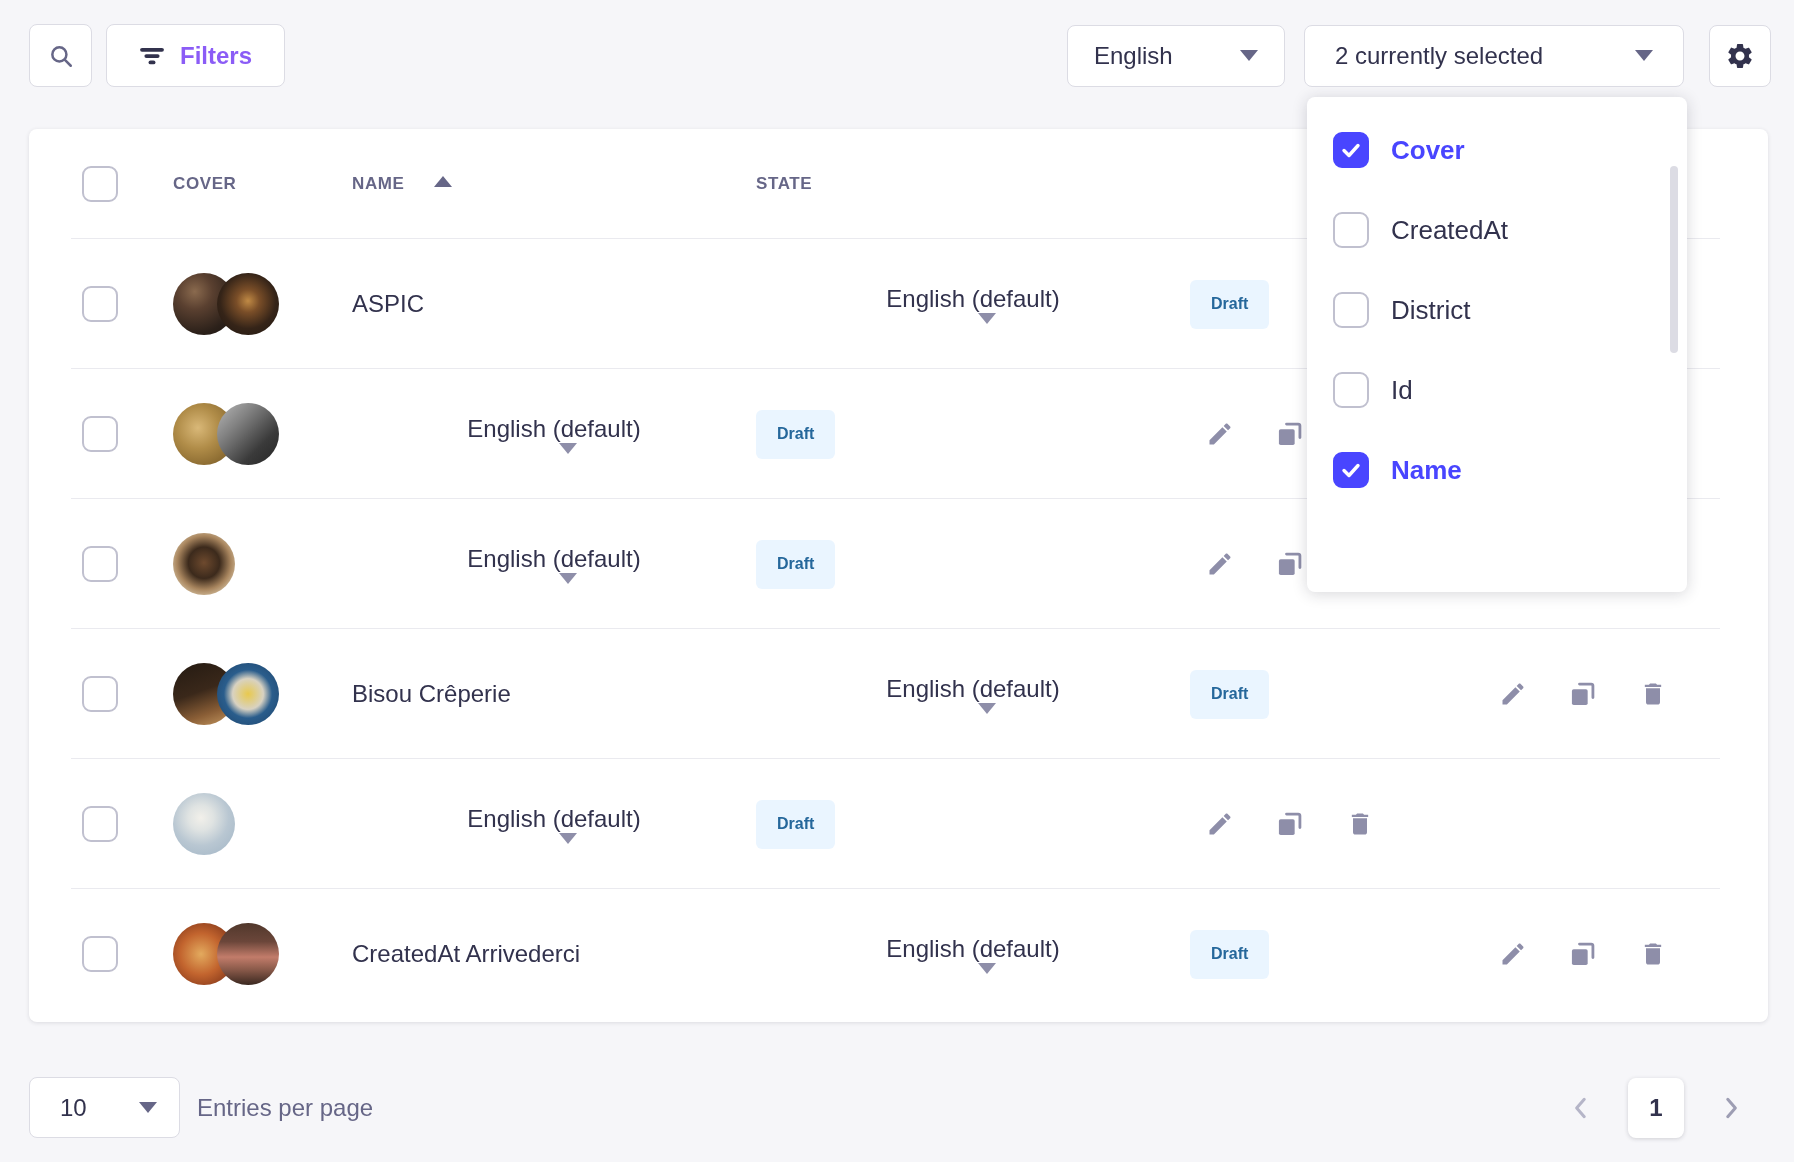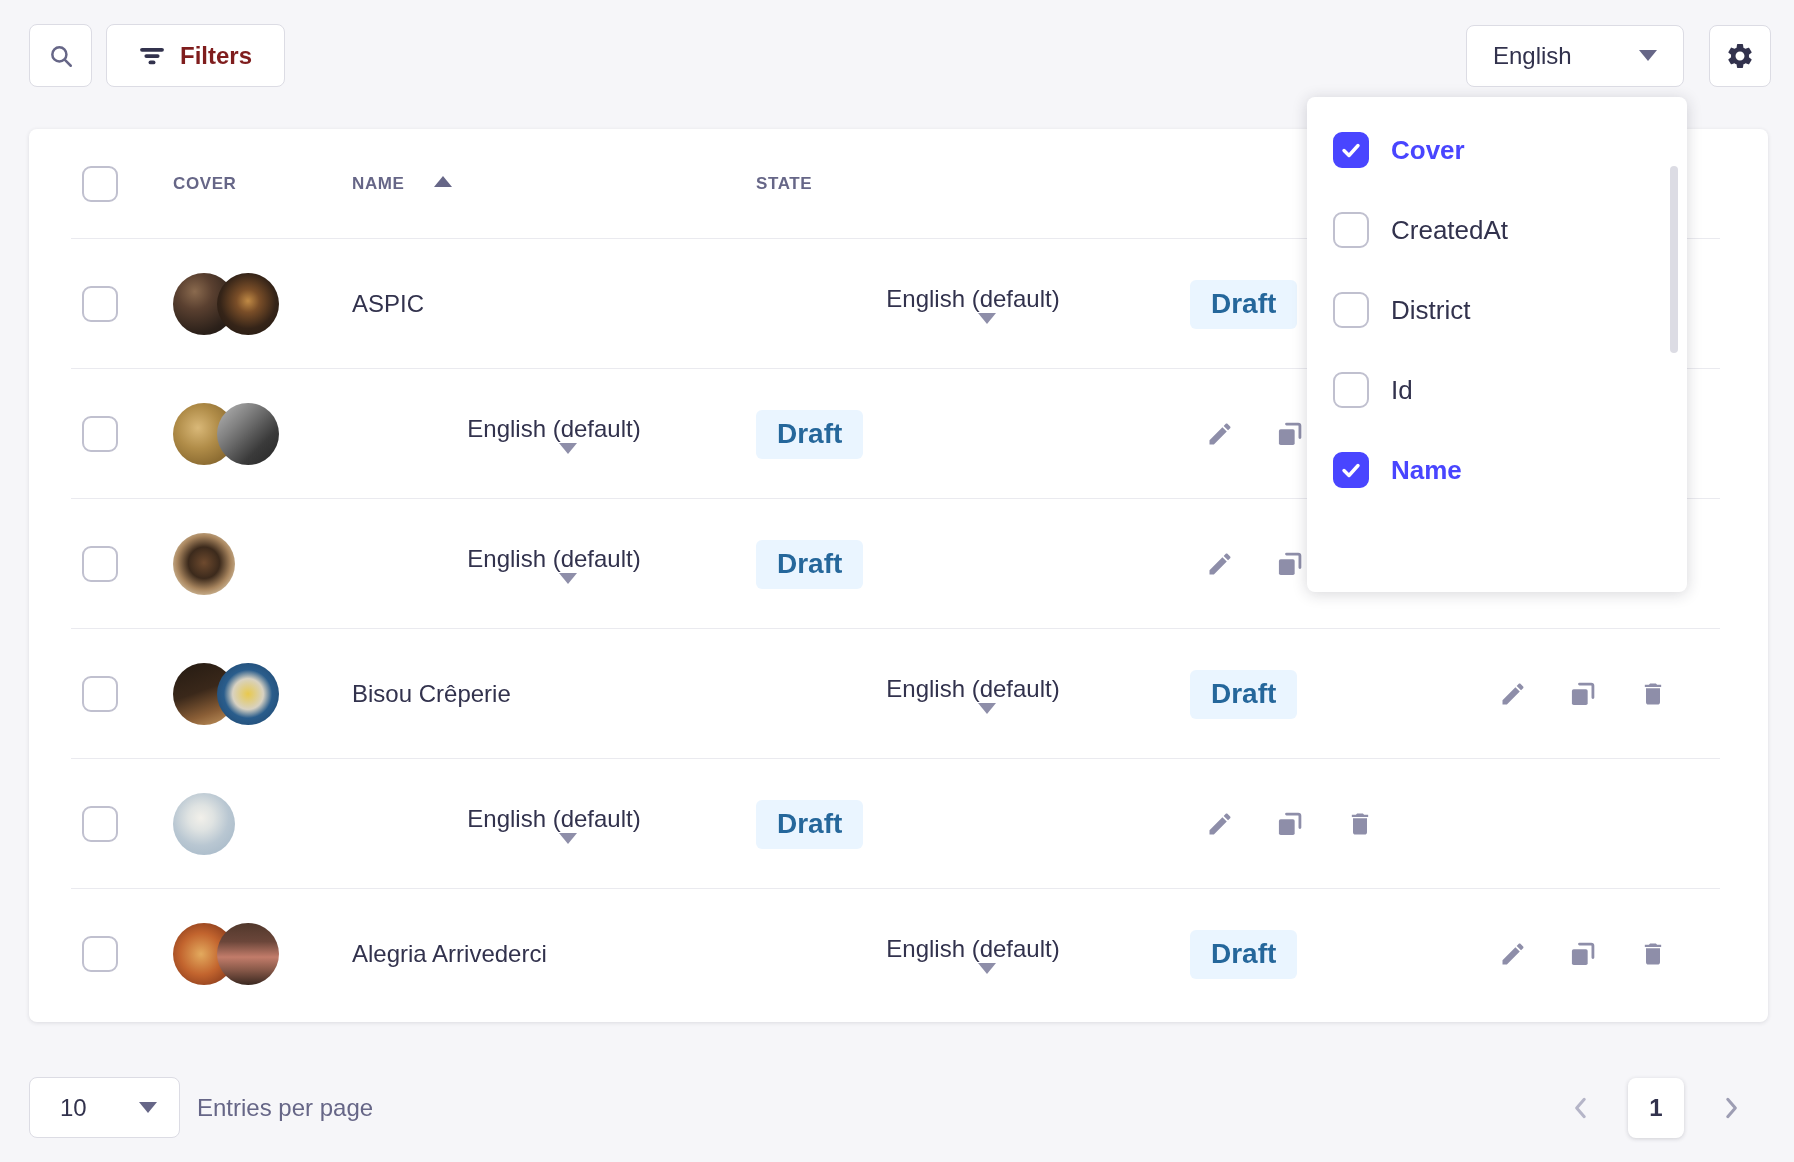--- a/index.html
+++ b/index.html
@@ -7,21 +7,21 @@
     width:1794px;height:1162px;position:relative;overflow:hidden;
     background:#f6f6f9;color:#32324d;
     font-family:"Liberation Sans", sans-serif;
   }
   
   .toolbar{position:absolute;left:0;top:24px;width:100%;height:63px;
     padding:0 23px 0 29px;box-sizing:border-box;display:flex;align-items:center;}
   .tbtn{background:#fff;border:1px solid #dcdce4;border-radius:8px;height:63px;
     display:flex;align-items:center;justify-content:center;box-sizing:border-box;cursor:pointer;}
   .icon-btn{width:63px;}
-  .filters-btn{margin-left:14px;padding:0 32px;gap:15px;font-size:24px;font-weight:700;color:#7f1d1d;justify-content:center;}
+  .filters-btn{margin-left:14px;padding:0 32px;gap:15px;font-size:24px;font-weight:700;color:#8b5cf6;justify-content:center;}
   .select{background:#fff;border:1px solid #dcdce4;border-radius:8px;height:62px;
     display:flex;align-items:center;box-sizing:border-box;cursor:pointer;}
   .locale-select{margin-left:auto;width:218px;padding:0 26px;}
   .columns-select{margin-left:19px;width:380px;padding:0 30px;}
   .select .lbl{font-size:24px;color:#32324d;}
   .caret{width:0;height:0;border-left:9px solid transparent;border-right:9px solid transparent;
     border-top:11px solid #666687;margin-left:auto;}
   .gear-btn{margin-left:25px;width:62px;height:62px;}
   
   .card{position:absolute;left:29px;top:129px;width:1739px;height:893px;background:#fff;
@@ -36,21 +36,21 @@
     border-bottom:11px solid #666687;display:inline-block;margin-left:30px;vertical-align:2px;}
   .checkbox{width:36px;height:36px;border:2px solid #c0c0cf;border-radius:9px;background:#fff;
     box-sizing:border-box;cursor:pointer;}
   .avatars{position:relative;height:62px;width:110px;}
   .avatar{position:absolute;top:0;width:62px;height:62px;border-radius:50%;}
   .name{font-size:24px;font-weight:500;color:#32324d;}
   .locale-cell{display:flex;align-items:center;flex-direction:column;}
   .locale{font-size:24px;color:#32324d;}
   .locale-cell .caret{margin-left:27px;border-top-color:#8e8ea9;}
   .badge{display:inline-flex;align-items:center;height:49px;padding:0 21px;border-radius:6px;
-    background:#eaf5ff;color:#25679b;font-size:28px;font-weight:600;}
+    background:#eaf5ff;color:#25679b;font-size:16px;font-weight:600;}
   .actions{display:flex;align-items:center;gap:42px;padding-left:16px;}
   .act{background:none;border:none;padding:0;cursor:pointer;display:flex;align-items:center;}
   
   .dropdown{position:absolute;left:1307px;top:97px;width:380px;height:495px;background:#fff;
     border-radius:8px;box-shadow:0 2px 15px rgba(33,33,52,.18);z-index:10;
     padding:13px 0 0 26px;box-sizing:border-box;}
   .dd-item{height:80px;display:flex;align-items:center;gap:22px;cursor:pointer;}
   .dd-check{width:36px;height:36px;border:2px solid #c0c0cf;border-radius:9px;background:#fff;
     box-sizing:border-box;display:flex;align-items:center;justify-content:center;cursor:pointer;}
   .dd-check.checked{background:#4945ff;border-color:#4945ff;}
@@ -90,20 +90,24 @@
       </svg>
     </span>
     <span>Filters</span>
   </button>
 
   <div class="select locale-select">
     <span class="lbl">English</span>
     <span class="caret"></span>
   </div>
 
+  <div class="select columns-select">
+    <span class="lbl">2 currently selected</span>
+    <span class="caret"></span>
+  </div>
 
   <button class="tbtn gear-btn">
     <span style="display:flex;">
       <svg width="30" height="30" viewBox="0 0 24 24" fill="#32324d">
         <path d="M19.14,12.94c0.04-0.3,0.06-0.61,0.06-0.94c0-0.32-0.02-0.64-0.07-0.94l2.03-1.58c0.18-0.14,0.23-0.41,0.12-0.61 l-1.92-3.32c-0.12-0.22-0.37-0.29-0.59-0.22l-2.39,0.96c-0.5-0.38-1.03-0.7-1.62-0.94L14.4,2.81c-0.04-0.24-0.24-0.41-0.48-0.41 h-3.84c-0.24,0-0.43,0.17-0.47,0.41L9.25,5.35C8.66,5.59,8.12,5.92,7.63,6.29L5.24,5.33c-0.22-0.08-0.47,0-0.59,0.22L2.74,8.87 C2.62,9.08,2.66,9.34,2.86,9.48l2.03,1.58C4.84,11.36,4.8,11.69,4.8,12s0.02,0.64,0.07,0.94l-2.03,1.58 c-0.18,0.14-0.23,0.41-0.12,0.61l1.92,3.32c0.12,0.22,0.37,0.29,0.59,0.22l2.39-0.96c0.5,0.38,1.03,0.7,1.62,0.94l0.36,2.54 c0.05,0.24,0.24,0.41,0.48,0.41h3.84c0.24,0,0.44-0.17,0.47-0.41l0.36-2.54c0.59-0.24,1.13-0.56,1.62-0.94l2.39,0.96 c0.22,0.08,0.47,0,0.59-0.22l1.92-3.32c0.12-0.22,0.07-0.47-0.12-0.61L19.14,12.94z M12,15.6c-1.98,0-3.6-1.62-3.6-3.6 s1.62-3.6,3.6-3.6s3.6,1.62,3.6,3.6S13.98,15.6,12,15.6z"></path>
       </svg>
     </span>
   </button>
 </div>
 
@@ -328,21 +332,21 @@
   <div class="trow last">
     <div>
           <div class="checkbox"></div>
         </div>
     <div>
           <div class="avatars">
             <div class="avatar" style="background: radial-gradient(circle at 45% 50%, rgb(227, 170, 94) 0%, rgb(194, 100, 46) 45%, rgb(138, 60, 28) 80%, rgb(95, 42, 20) 100%); left: 0px; z-index: 1;"></div>
             <div class="avatar" style="background: linear-gradient(rgb(81, 56, 44) 0%, rgb(107, 70, 58) 30%, rgb(194, 124, 106) 55%, rgb(138, 90, 74) 75%, rgb(58, 40, 32) 100%); left: 44px; z-index: 2;"></div>
           </div>
         </div>
-    <div><span class="name">Alegria Arrivederci</span></div>
+    <div><span class="name">CreatedAt Arrivederci</span></div>
     <div class="locale-cell">
       <span class="locale">English (default)</span>
       <span class="caret"></span>
     </div>
     <div><span class="badge">Draft</span></div>
     <div class="actions">
       <button class="act">
         <span style="display:flex;">
           <svg width="28" height="28" viewBox="0 0 24 24" fill="#8e8ea9">
             <path d="M3 17.25V21h3.75L17.81 9.94l-3.75-3.75L3 17.25zM20.71 7.04c.39-.39.39-1.02 0-1.41l-2.34-2.34c-.39-.39-1.02-.39-1.41 0l-1.83 1.83 3.75 3.75 1.83-1.83z"></path>

